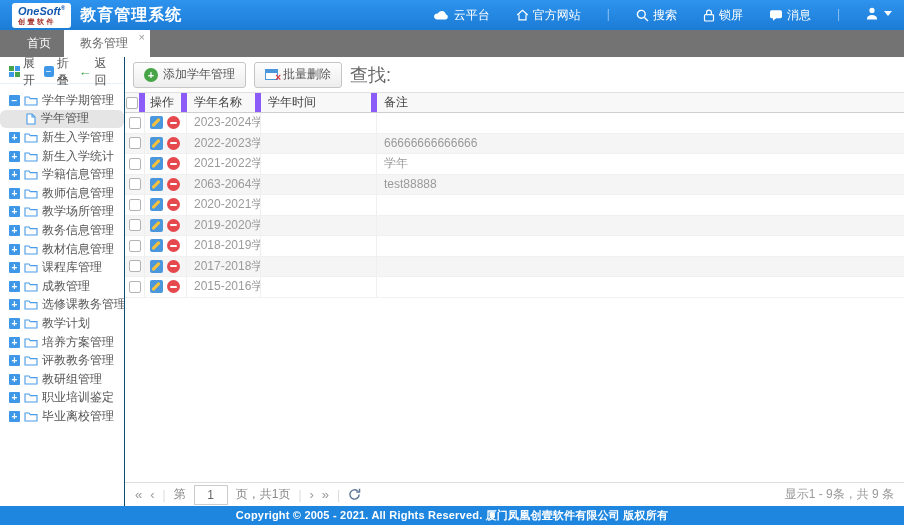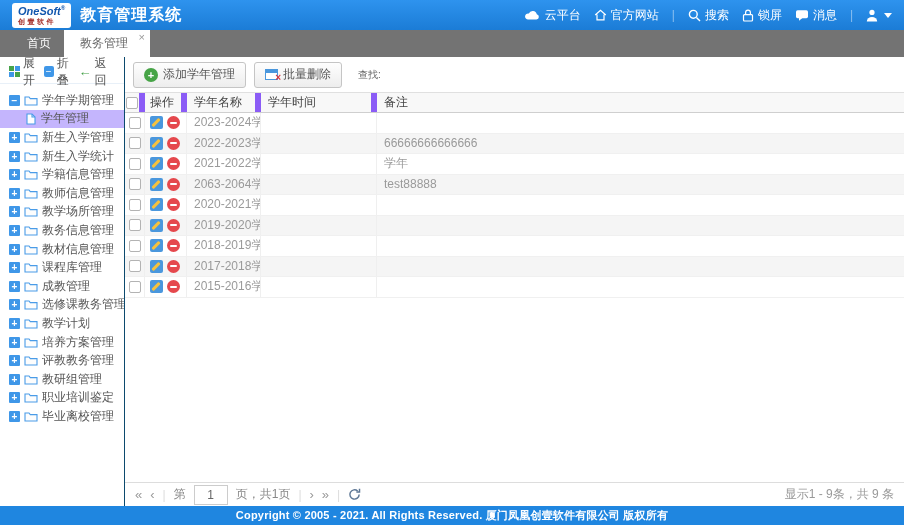--- a/index.html
+++ b/index.html
@@ -6,21 +6,21 @@
   body{font-family:"Liberation Sans","DejaVu Sans",sans-serif;background:#fff;}
   .app{width:904px;height:525px;position:relative;overflow:hidden;background:#fff;}
 
   
   .topbar{height:30px;background:linear-gradient(#2e93ee,#1b7cd6);display:flex;align-items:center;padding:0 12px;box-sizing:border-box;}
   .logo{background:#fff;border-radius:3px;padding:2px 6px 2px 6px;height:25px;box-sizing:border-box;display:flex;flex-direction:column;justify-content:center;line-height:1;cursor:pointer;flex:none;}
   .logo-en{color:#1257ae;font-weight:bold;font-style:italic;font-size:11px;letter-spacing:0;}
   .logo-en sup{font-size:6px;vertical-align:super;}
   .logo-cn{color:#a5302a;font-size:7px;font-weight:bold;letter-spacing:2.5px;margin-top:1px;}
   .app-title{color:#fff;font-size:16px;font-weight:bold;margin:0 0 0 9px;letter-spacing:1px;}
-  .top-nav{margin-left:auto;display:flex;align-items:center;gap:13px;color:#fff;font-size:12px;}
+  .top-nav{margin-left:auto;display:flex;align-items:flex-start;gap:26px;color:#fff;font-size:12px;}
   .tn{display:flex;align-items:center;gap:4px;cursor:pointer;white-space:nowrap;}
   .tn svg{display:block;}
   .sep{color:#fff;opacity:.45;font-size:12px;}
   .caret{margin-left:2px;display:block;}
 
   
   .tabbar{height:27px;background:#737373;display:flex;align-items:stretch;padding-left:14px;}
   .tab{line-height:27px;padding:0 13px;font-size:12px;color:#fff;cursor:pointer;}
   .tab.active{background:#fff;color:#666;position:relative;padding:0 22px 0 16px;}
   .tab-close{position:absolute;top:2px;right:5px;font-size:11px;color:#999;line-height:1;cursor:pointer;}
@@ -33,31 +33,31 @@
   .ic-grid{display:grid;grid-template-columns:5px 5px;grid-gap:1px;}
   .ic-grid i{width:5px;height:5px;background:#46a34a;}
   .ic-grid i:nth-child(2),.ic-grid i:nth-child(3){background:#3f97e8;}
   .ic-collapse{width:11px;height:11px;background:#3f97e8;color:#fff;font-size:10px;line-height:11px;text-align:center;border-radius:2px;font-style:normal;}
   .ic-back{color:#43a047;font-weight:bold;font-size:13px;font-style:normal;line-height:1;}
   .tree{padding-top:7px;font-size:12px;color:#555;}
   .tnode{display:flex;align-items:center;gap:4px;height:18.6px;padding-left:9px;cursor:pointer;white-space:nowrap;}
   .tgl{width:11px;height:11px;flex:none;background:#3f97e8;color:#fff;font-size:10px;font-weight:bold;line-height:11px;text-align:center;border-radius:1px;}
   .ticon{display:flex;align-items:center;flex:none;}
   .tchild{display:flex;align-items:center;gap:5px;height:18.6px;padding-left:26px;cursor:pointer;white-space:nowrap;}
-  .tchild.sel{background:#c4b5fd;}
+  .tchild.sel{background:#e5e5e5;border-radius:6px;}
 
   
   .main{flex:1;display:flex;flex-direction:column;min-width:0;background:#fff;}
   .main-toolbar{height:35px;flex:none;display:flex;align-items:center;gap:8px;padding:0 8px;}
   .btn{display:inline-flex;align-items:center;gap:5px;height:26px;padding:0 10px;background:linear-gradient(#fefefe,#ededed);border:1px solid #c5c5c5;border-radius:3px;font-size:12px;color:#555;cursor:pointer;font-family:inherit;}
   .ic-add{width:14px;height:14px;border-radius:50%;background:#47a447;color:#fff;font-size:11px;line-height:14px;text-align:center;font-weight:bold;font-style:normal;}
   .ic-delgrid{width:13px;height:11px;border:1px solid #4a97dd;background:#fff;position:relative;display:inline-block;box-sizing:border-box;}
   .ic-delgrid::before{content:"";position:absolute;top:0;left:0;right:0;height:3px;background:#4a97dd;}
   .ic-delgrid i{position:absolute;right:-4px;bottom:-4px;color:#d9363c;font-weight:bold;font-size:10px;font-style:normal;line-height:1;}
-  .find-label{font-size:10px;color:#666;margin-left:8px;}
+  .find-label{font-size:18px;color:#666;}
   .searchbox{position:relative;margin-left:2px;}
   .searchbox input{width:152px;height:24px;border:1px solid #ccc;border-radius:3px;padding:0 26px 0 8px;font-size:12px;color:#555;font-family:inherit;outline:none;box-sizing:content-box;}
   .searchbox input::placeholder{color:#a8a8a8;}
   .searchbox .mag{position:absolute;right:8px;top:6px;cursor:pointer;}
 
   
   .table{flex:1;overflow:hidden;border-top:1px solid #e0e0e0;}
   .thead{display:flex;height:19px;background:#f8f8f8;border-bottom:1px solid #cfcfcf;font-size:12px;color:#444;}
   .th{display:flex;align-items:center;border-right:6px solid #8b5cf6;box-sizing:border-box;height:100%;}
   .tr{display:flex;height:19.5px;align-items:center;border-bottom:1px solid #f0f0f0;font-size:12px;color:#9a9a9a;}

